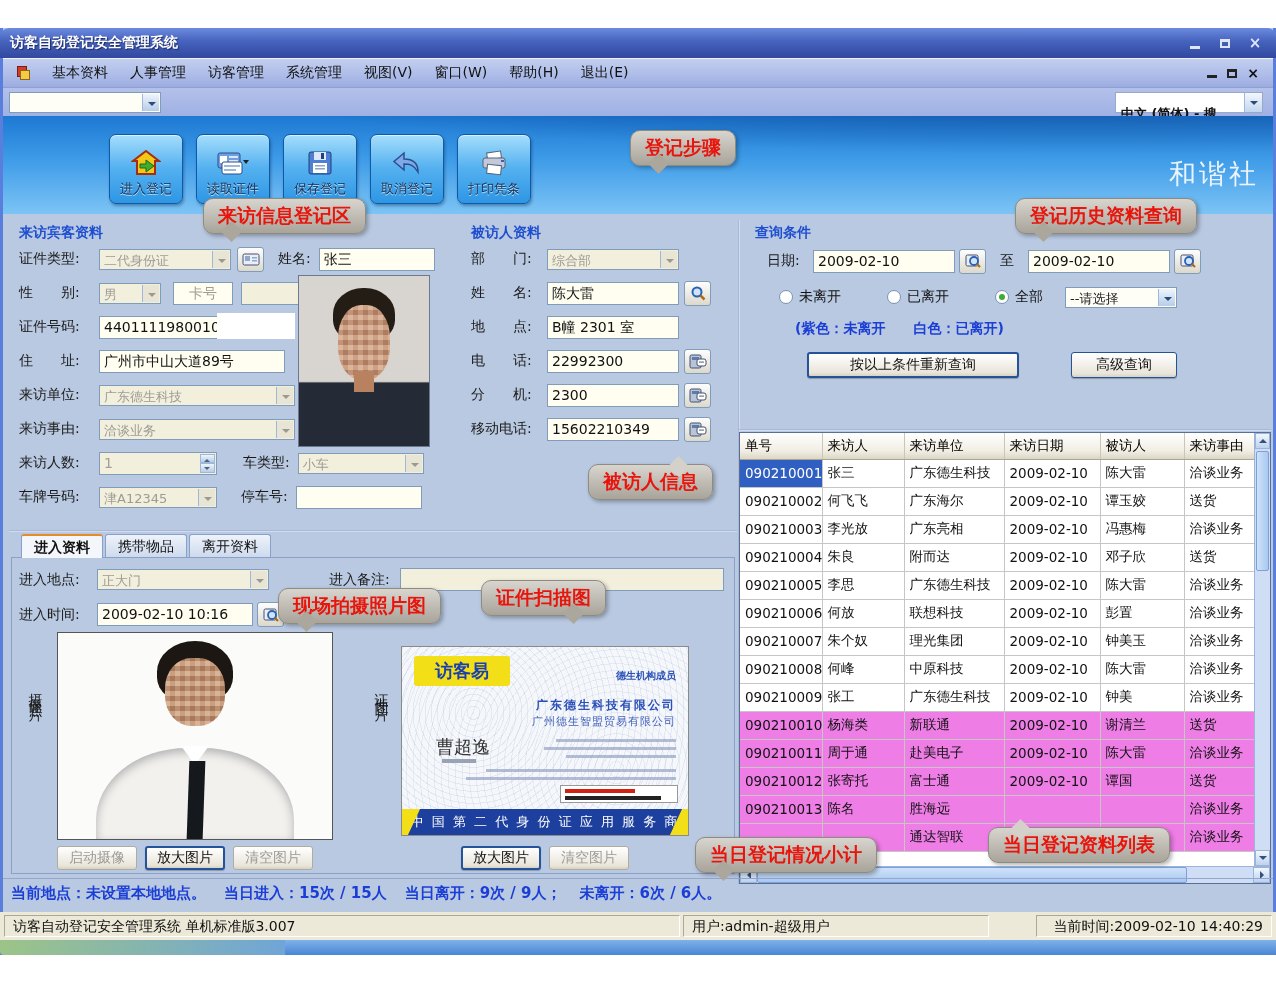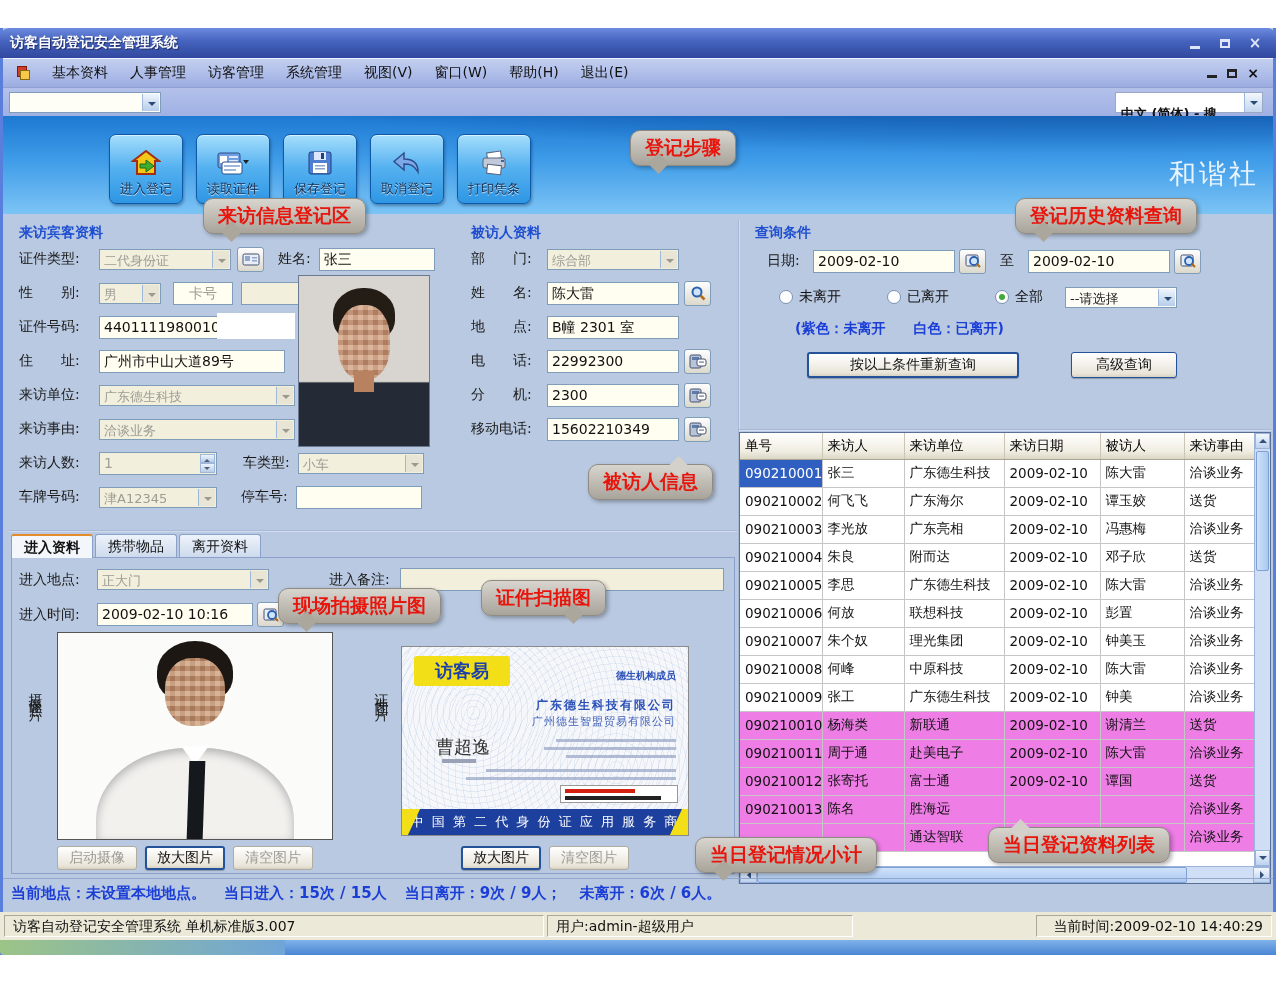--- a/index.html
+++ b/index.html
@@ -123,21 +123,21 @@
   .harrow { width:17px; height:100%; background:linear-gradient(180deg,#f2f7fd,#bdd2ef); border:1px solid #9db4da;
     display:flex; align-items:center; justify-content:center; }
   .harrow:before { content:''; border:4px solid transparent; }
   .harrow.left:before { border-right-color:#35507c; margin-left:-4px; }
   .harrow.right:before { border-left-color:#35507c; margin-right:-4px; }
   .hthumb { width:430px; height:100%; border:1px solid #7da0d6; background:linear-gradient(180deg,#cfe2fa,#aac8f0); border-radius:2px; }
   .hspacer { flex:1; }
 
   
   .entry-panel { position:absolute; left:6px; top:504px; width:728px; height:346px; }
-  .tabbar { position:absolute; left:2px; top:2px; display:flex; gap:2px; }
+  .tabbar { position:absolute; left:12px; top:2px; display:flex; gap:2px; }
   .tab { height:24px; padding:3px 12px 0; font-size:14px; color:#111; border:1px solid #8aa0c8; border-bottom:none;
     background:linear-gradient(180deg,#eef3fb,#ccd9ec); border-radius:3px 3px 0 0; cursor:pointer; }
   .tab.active { background:#f3f6fb; border-top:2px solid #e68b2c; font-weight:bold; position:relative; z-index:2; }
   .tabbox { position:absolute; left:2px; top:25px; right:2px; bottom:4px; border:1px solid #8aa0c8; background:transparent; }
   .entry-row1 { position:absolute; left:10px; top:36px; display:flex; align-items:center; }
   .entry-row2 { position:absolute; left:10px; top:70px; display:flex; align-items:center; }
   .vert-label { position:absolute; writing-mode:vertical-rl; letter-spacing:5px; font-size:14px; color:#1a1a1a; }
 
   .cam-photo { position:absolute; left:48px; top:100px; width:276px; height:208px; background:#fbfbfa; border:1px solid #555; overflow:hidden; }
   .cam-photo .hair { position:absolute; top:4%; left:36%; width:28%; height:30%; background:#1c1712; border-radius:50% 50% 42% 42%; }
@@ -169,21 +169,21 @@
   .card-scan .footer:before { left:-14px; transform:skewX(-25deg); }
   .card-scan .footer:after { right:-14px; transform:skewX(-25deg); }
 
   .photo-btns { position:absolute; top:314px; height:24px; display:flex; gap:8px; }
 
   
   .summary { position:absolute; left:0; right:0; top:850px; height:30px; border-top:1px solid #93a7cc;
     display:flex; align-items:center; gap:18px; padding-left:8px; font-size:15px; font-weight:bold; color:#1b3ed6; }
   .statusbar { position:absolute; left:-3px; right:-3px; top:884px; height:28px; background:#ece9d8; display:flex; align-items:center; padding:0 4px; gap:3px; }
   .sb-panel { height:22px; border:1px solid; border-color:#aca899 #ffffff #ffffff #aca899; padding:2px 8px 0; font-size:14px; color:#111; white-space:nowrap; }
-  .sb-app { width:540px; } .sb-user { width:306px; } .sb-fill { flex:1; border:none; }
+  .sb-app { width:676px; } .sb-user { width:306px; } .sb-fill { flex:1; border:none; }
   .sb-time { width:236px; text-align:right; }
   .bottomstrip { position:absolute; left:-3px; right:-3px; top:912px; height:15px;
     background:linear-gradient(180deg,#7fb2ea,#4a86d4); border-radius:0 0 4px 4px; overflow:hidden; }
   .bottomstrip .seg { position:absolute; left:0; top:0; bottom:0; width:285px; background:linear-gradient(90deg,#9cc487,#6fa5d8); }
 
   
   .callout { position:absolute; z-index:60; background:linear-gradient(180deg,#d8d5cf,#a8a49a); border:1px solid #8f8b82;
     border-radius:10px; padding:4px 14px; font-size:19px; font-weight:bold; color:#e8150d;
     box-shadow:2px 2px 4px rgba(0,0,0,.3); white-space:nowrap; }
   .callout:after { content:''; position:absolute; width:15px; height:15px; background:#aba79d; transform:rotate(45deg); }

